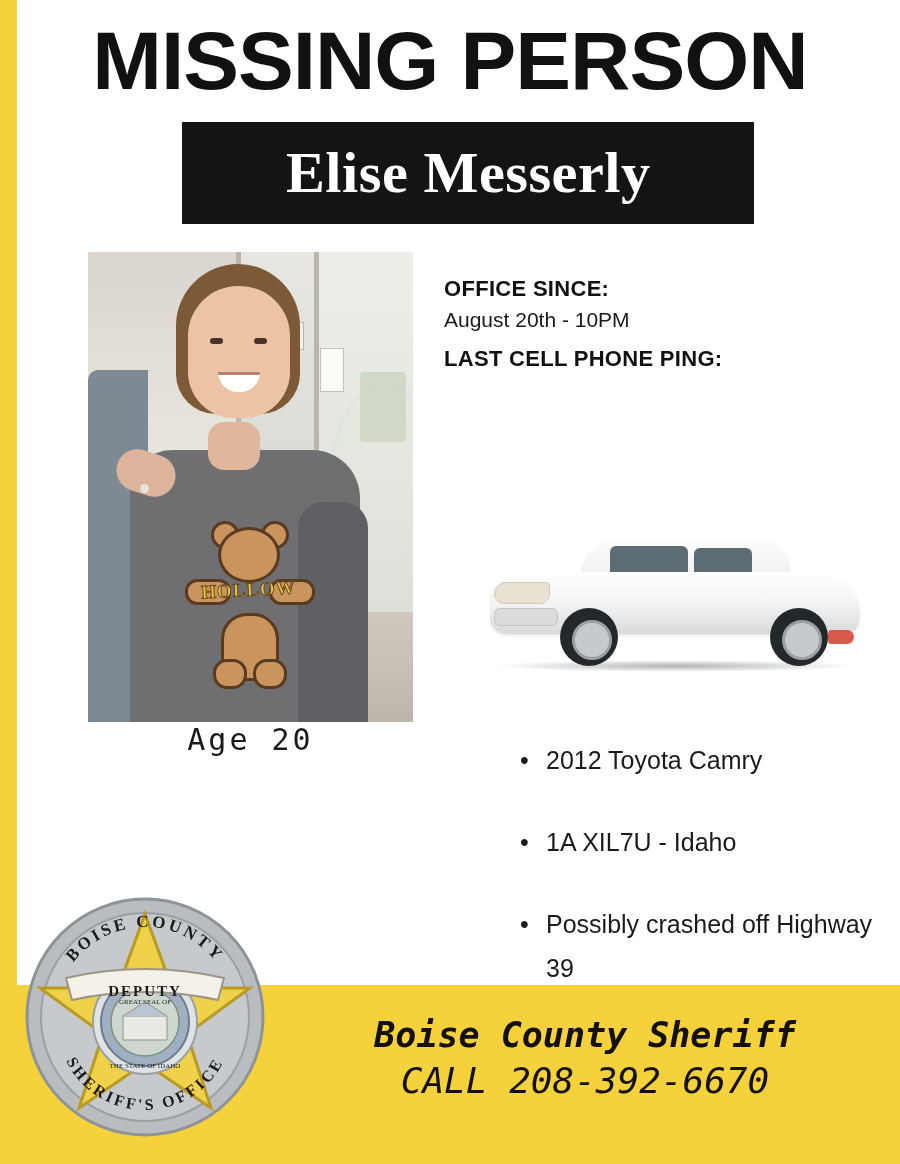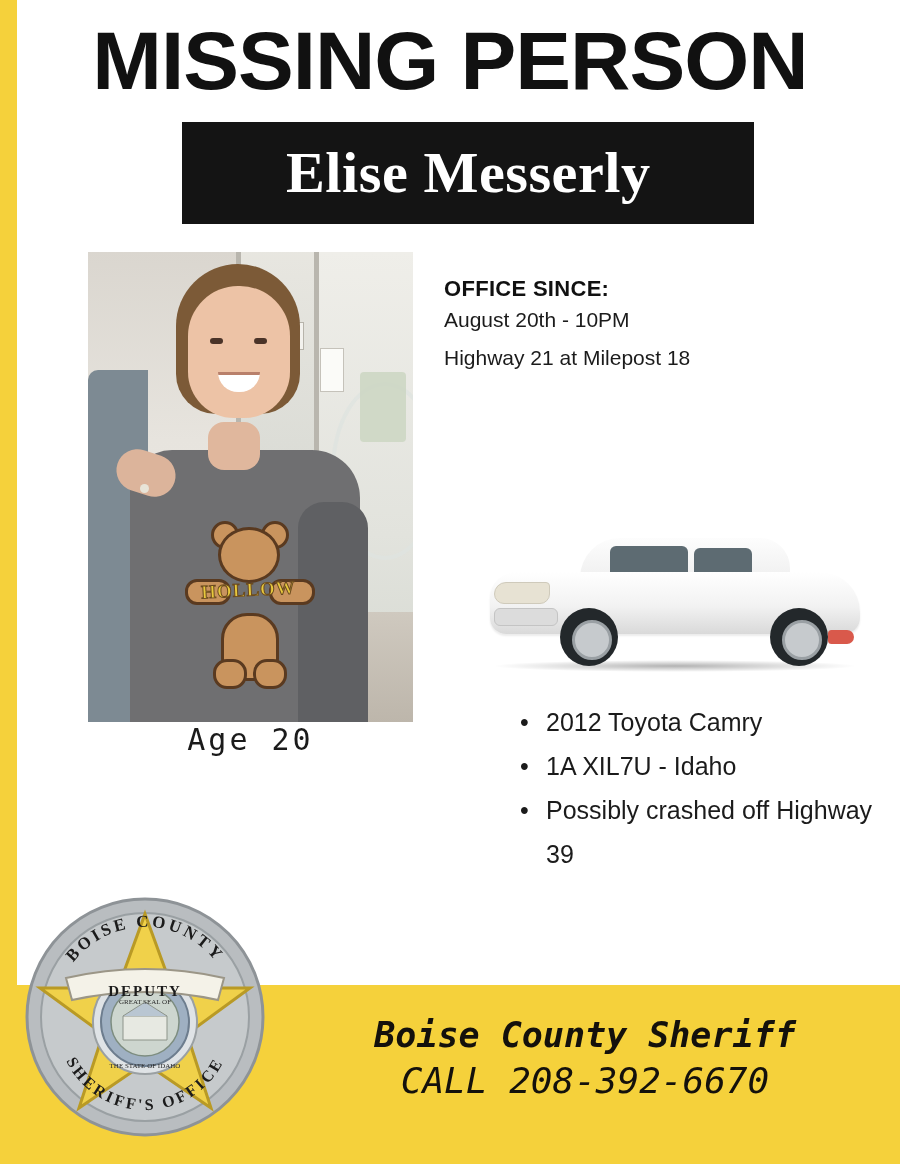--- a/index.html
+++ b/index.html
@@ -321,20 +321,21 @@
     padding: 0;
     list-style: none;
   }
   .car-facts li {
     position: relative;
     font-family: "Liberation Sans", sans-serif;
     font-size: 25px;
     line-height: 44px;
     color: #1b1b1b;
     padding-left: 26px;
+    margin-top: 38px;
   }
   .car-facts li::before {
     content: "•";
     position: absolute;
     left: 0;
     top: 0;
     font-size: 25px;
     color: #1b1b1b;
   }
 
@@ -423,21 +424,21 @@
     <div class="bear-leg" style="left:70px;"></div>
     <div class="bear-text">HOLLOW</div>
   </div>
 </div>
 
 <div class="age-caption">Age 20</div>
 
 <div class="info-block">
   <p class="info-label">OFFICE SINCE:</p>
   <p class="info-value">August 20th - 10PM</p>
-  <p class="info-value">Highway 21 at Milepost 18</p>
+  <p class="info-label">LAST CELL PHONE PING:</p>
 </div>
 
 <div class="car-area">
   <div class="car-shadow"></div>
   <div class="car-cabin"></div>
   <div class="car-glass" style="left:140px; top:26px; width:78px; height:36px;"></div>
   <div class="car-glass" style="left:224px; top:28px; width:58px; height:34px;"></div>
   <div class="car-body">
     <div class="car-taillight"></div>
   </div>

